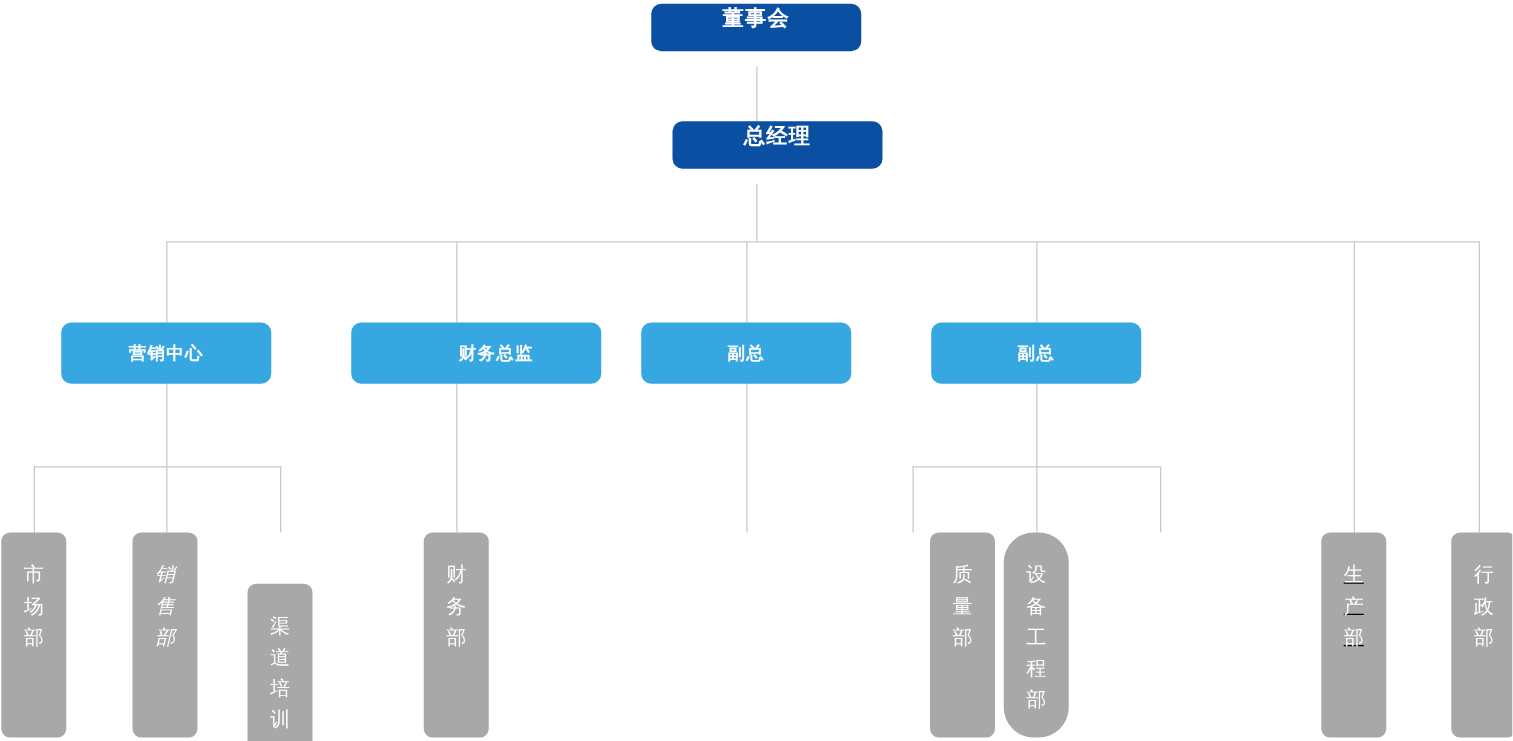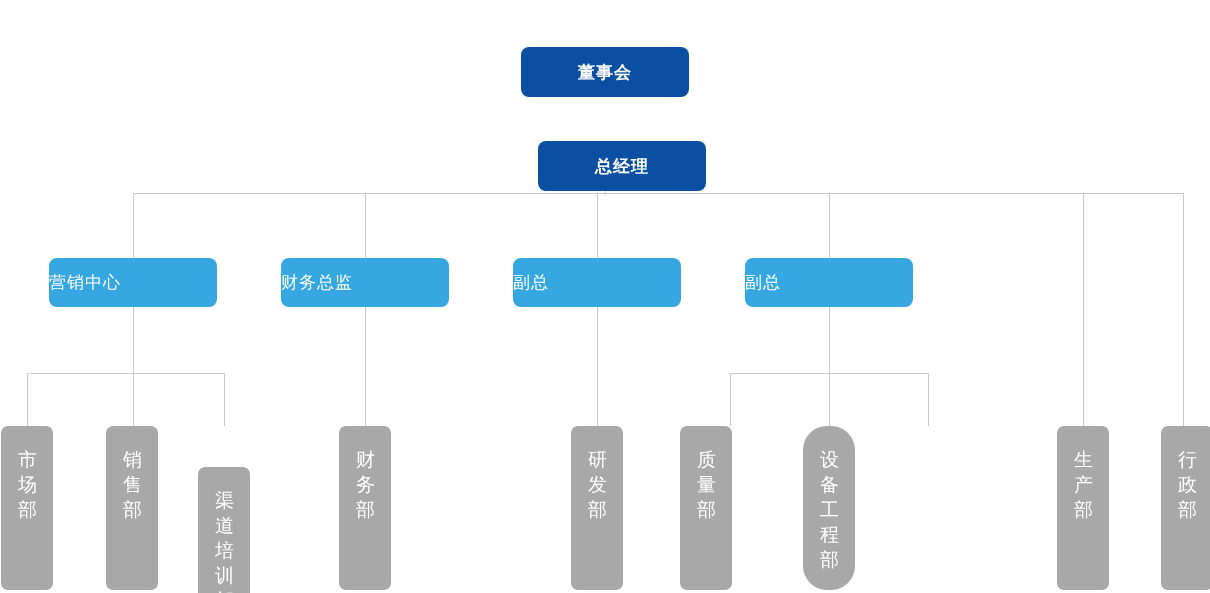--- a/index.html
+++ b/index.html
@@ -13,40 +13,40 @@
   body{font-family:"DejaVu Sans","Liberation Sans",sans-serif;}
   .canvas{position:relative;width:1210px;height:593px;background:#ffffff;overflow:hidden;}
 
   
   .line{position:absolute;background:var(--connector);}
   .line.v{width:1px;}
   .line.h{height:1px;}
 
   
   .box-top{
-    position:absolute;width:168px;height:50px;
+    position:absolute;width:168px;height:38px;
     background:var(--executive-top);border-radius:8px;
-    display:flex;align-items:center;justify-content:center;
-    color:var(--text);font-size:17px;font-weight:bold;letter-spacing:1px;margin-top:44px;
+    display:flex;align-items:flex-start;justify-content:center;
+    color:var(--text);font-size:17px;font-weight:bold;letter-spacing:1px;
   }
   
   .box-mid{
     position:absolute;width:168px;height:49px;top:258px;
     background:var(--executive-mid);border-radius:8px;
-    display:flex;align-items:center;justify-content:flex-start;
-    color:var(--text);font-size:17px;font-weight:normal;letter-spacing:1px;
+    display:flex;align-items:center;justify-content:center;
+    color:var(--text);font-size:14px;font-weight:bold;letter-spacing:1px;
   }
   
   .dept{
     position:absolute;width:52px;height:164px;top:426px;
     background:var(--department);border-radius:7px;
   }
   .dept-label{
     display:block;width:18px;margin:21px auto 0;
-    color:var(--text);font-size:19px;line-height:25px;
+    color:var(--text);font-size:16px;line-height:25px;
     word-break:break-all;text-align:center;
   }
 </style>
 </head>
 <body>
 
 <div class="canvas">
 
   <div class="line v" style="left:605px;top:53px;height:44px;"></div>
   <div class="line v" style="left:605px;top:147px;height:46px;"></div>
@@ -75,51 +75,48 @@
   <div class="box-top" style="left:521px;top:3px;">
     <span>董事会</span>
   </div>
   <div class="box-top" style="left:538px;top:97px;">
     <span>总经理</span>
   </div>
 
   <div class="box-mid" style="left:49px;">
     <span>营销中心</span>
   </div>
-  <div class="box-mid" style="left:281px;">
+  <div class="box-mid" style="left:281px;padding-left:32px;">
     <span>财务总监</span>
   </div>
   <div class="box-mid" style="left:513px;">
     <span>副总</span>
   </div>
   <div class="box-mid" style="left:745px;">
     <span>副总</span>
   </div>
 
   <div class="dept" style="left:1px;">
     <span class="dept-label">市场部</span>
   </div>
-  <div class="dept" style="left:106px;">
+  <div class="dept" style="left:106px;font-style:italic;">
     <span class="dept-label">销售部</span>
   </div>
   <div class="dept" style="left:198px;margin-top:41px;">
     <span class="dept-label">渠道培训部</span>
   </div>
   <div class="dept" style="left:339px;">
     <span class="dept-label">财务部</span>
   </div>
-  <div class="dept" style="left:571px;">
-    <span class="dept-label">研发部</span>
-  </div>
-  <div class="dept" style="left:680px;">
+  <div class="dept" style="left:744px;">
     <span class="dept-label">质量部</span>
   </div>
   <div class="dept" style="left:803px;border-radius:24px;">
     <span class="dept-label">设备工程部</span>
   </div>
-  <div class="dept" style="left:1057px;">
+  <div class="dept" style="left:1057px;text-decoration:underline;">
     <span class="dept-label">生产部</span>
   </div>
   <div class="dept" style="left:1161px;">
     <span class="dept-label">行政部</span>
   </div>
 
 </div>
 
 </body></html>

